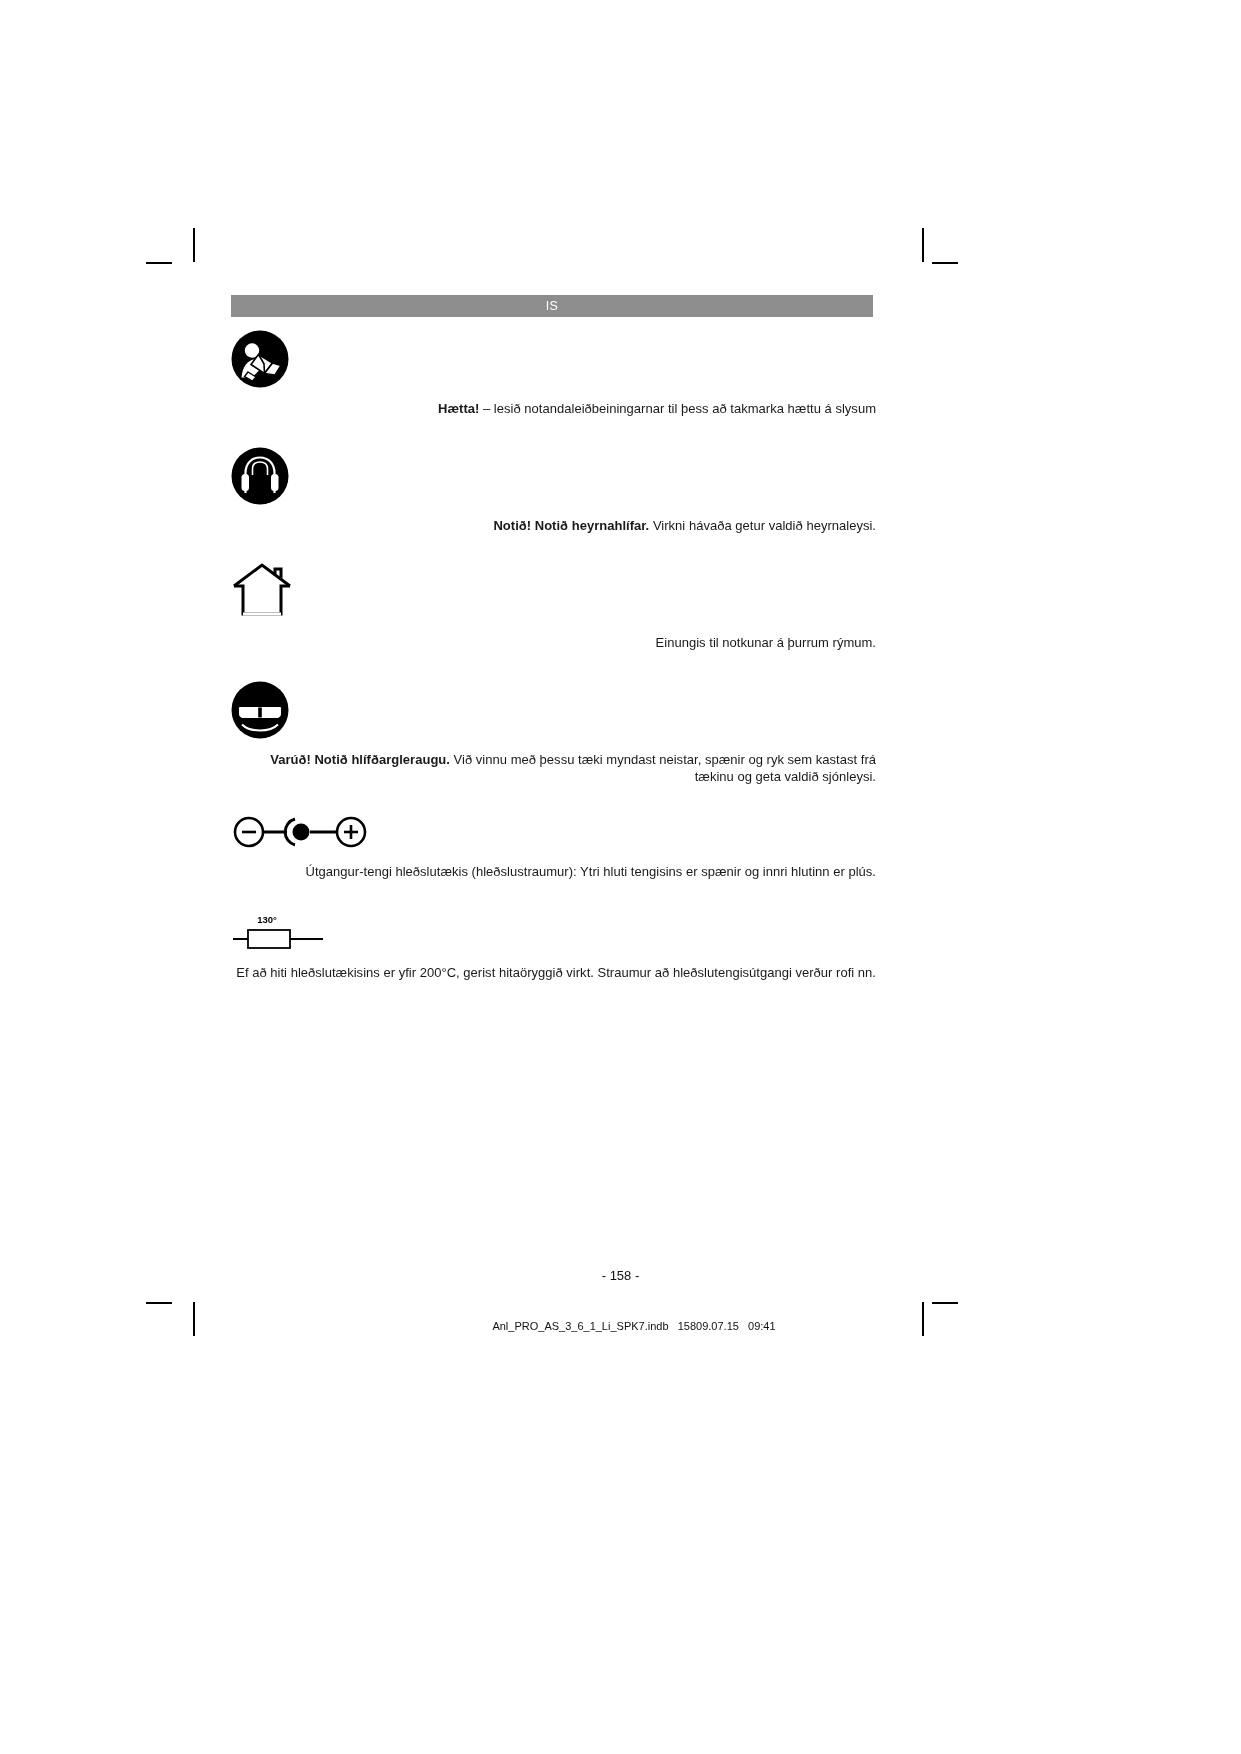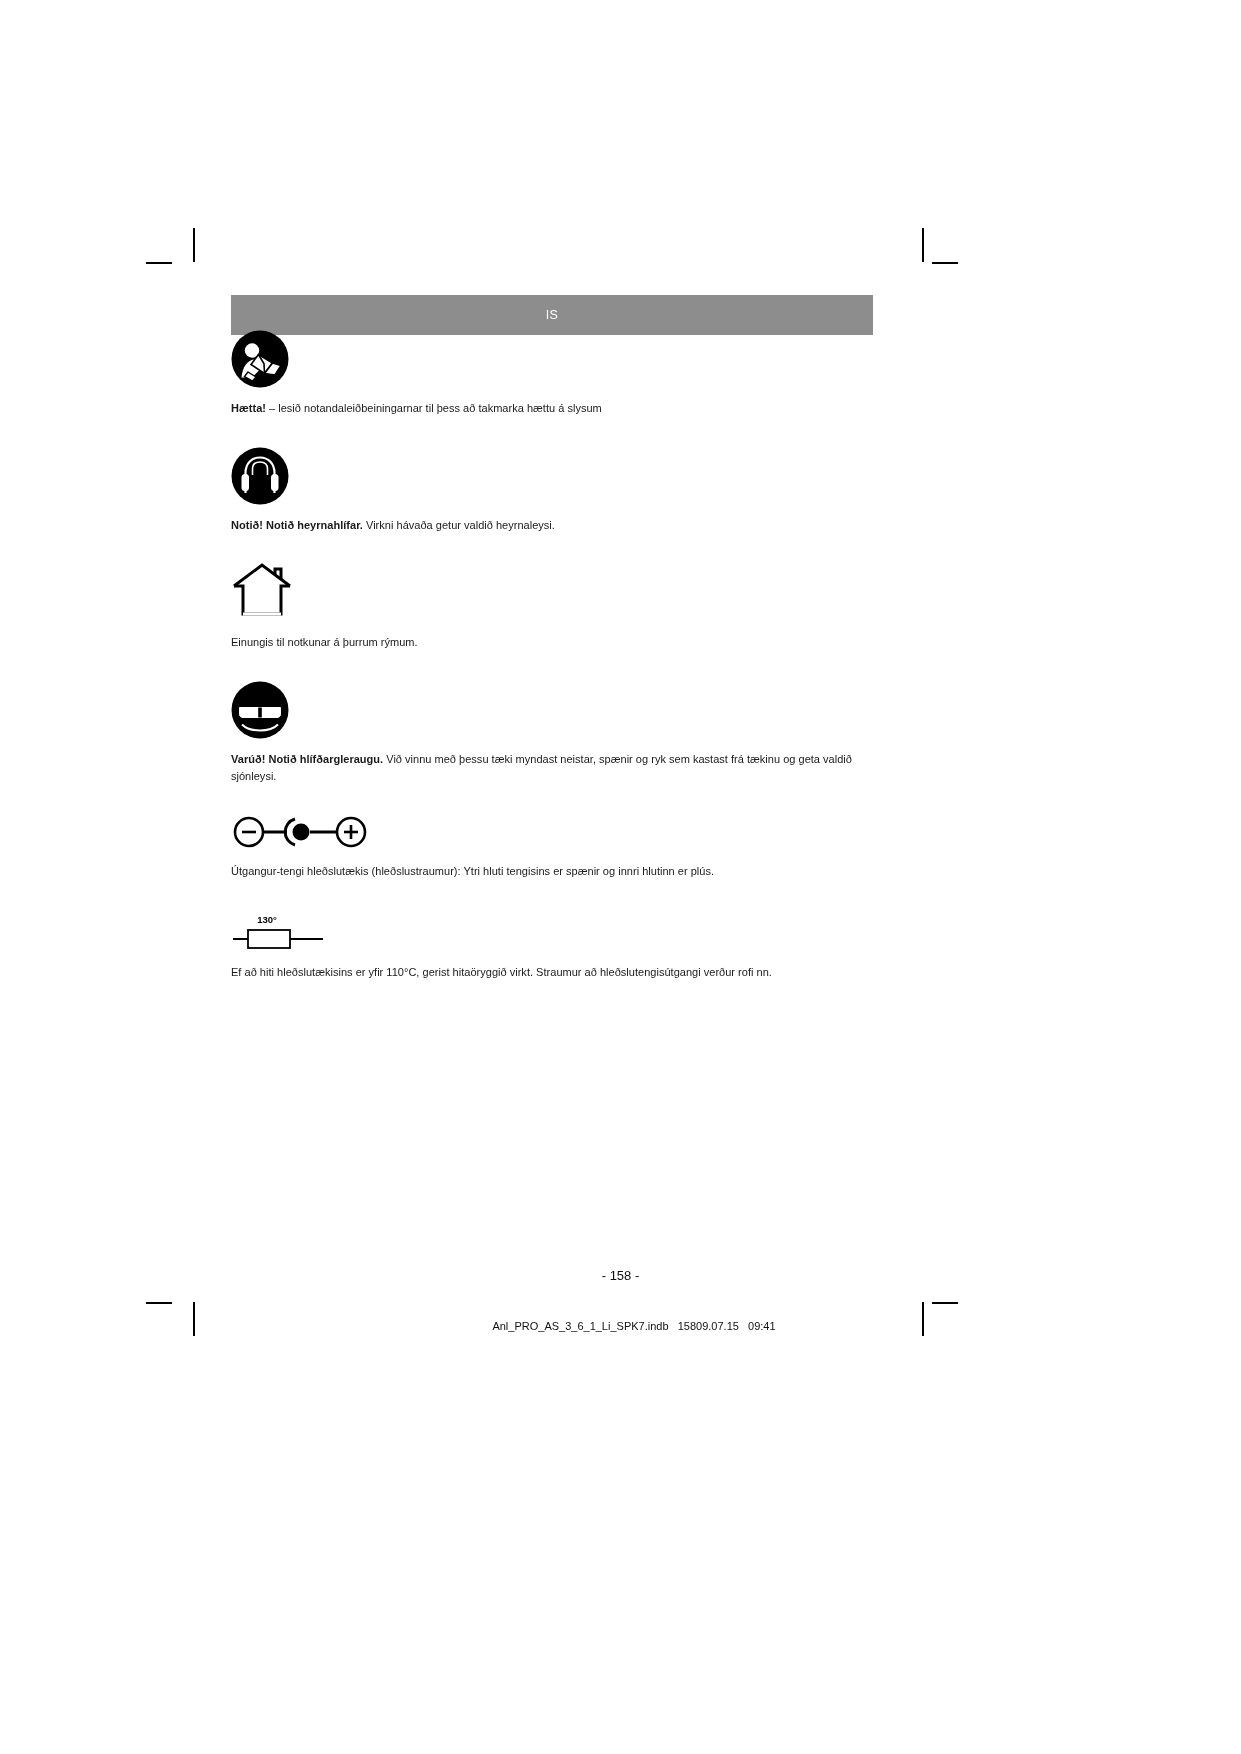--- a/index.html
+++ b/index.html
@@ -25,45 +25,46 @@
   }
   .mark-h { width: 26px; height: 1.5px; }
   .mark-v { width: 1.5px; height: 34px; }
 
   
   #lang-band {
     position: absolute;
     left: 231px;
     top: 295px;
     width: 642px;
-    height: 40px;
+    height: 22px;
     background: #8d8d8d;
     display: flex;
     align-items: center;
     justify-content: center;
   }
   #lang-band .lang-code {
     color: #ffffff;
     font-size: 12.5px;
     letter-spacing: 0.3px;
   }
 
   
   #content {
     position: absolute;
     left: 231px;
     top: 330px;
     width: 645px;
   }
 
   .sym-caption {
-    font-size: 11px;
+    font-size: 13px;
     line-height: 17px;
     color: #1a1a1a;
     letter-spacing: 0.02px;
+    text-align: right;
   }
   .sym-caption b { font-weight: bold; }
 
   
   .icon-manual { width: 58px; height: 58px; }
 
   
   .icon-ear { width: 58px; height: 58px; }
 
   
@@ -212,21 +213,21 @@
 
     <div class="grp" style="margin-top:32px;">
       <div class="icon-wrap" style="margin-bottom:10px;">
         <svg class="icon-fuse" viewBox="0 0 92 38" aria-hidden="true">
           <text x="36" y="11" font-family="Liberation Sans, sans-serif" font-size="9.5" font-weight="bold" text-anchor="middle" fill="#000000">130°</text>
           <line x1="2" y1="27" x2="92" y2="27" stroke="#000000" stroke-width="1.8"></line>
           <rect x="17" y="18" width="42" height="18" fill="#ffffff" stroke="#000000" stroke-width="1.8"></rect>
         </svg>
       </div>
       <div class="sym-caption">
-        <b></b><span>Ef að hiti hleðslutækisins er yfir 110°C, gerist hitaöryggið virkt. Straumur að hleðslutengisútgangi verður rofi nn.</span>
+        <b></b><span>Ef að hiti hleðslutækisins er yfir 200°C, gerist hitaöryggið virkt. Straumur að hleðslutengisútgangi verður rofi nn.</span>
       </div>
     </div>
 
   </div>
 
   <div id="page-number">- 158 -</div>
 
   <div id="imprint">
     <span class="file-name">Anl_PRO_AS_3_6_1_Li_SPK7.indb   158</span>
     <span class="stamp">09.07.15   09:41</span>

